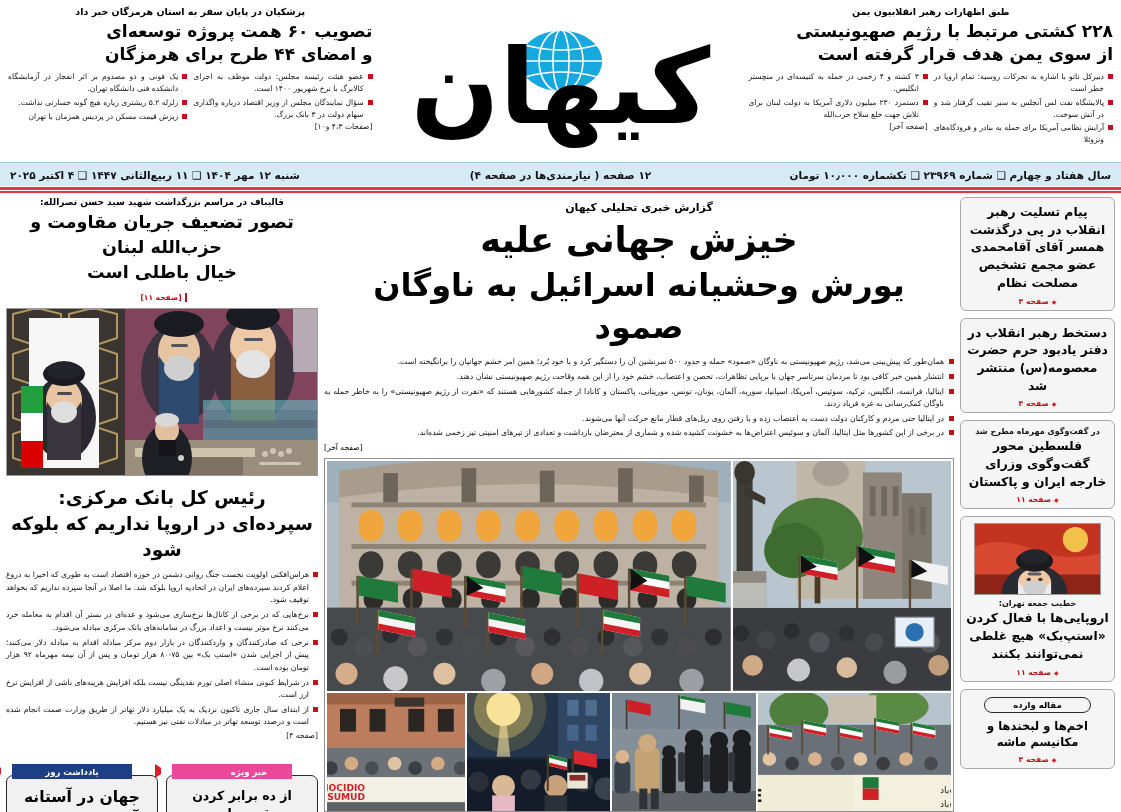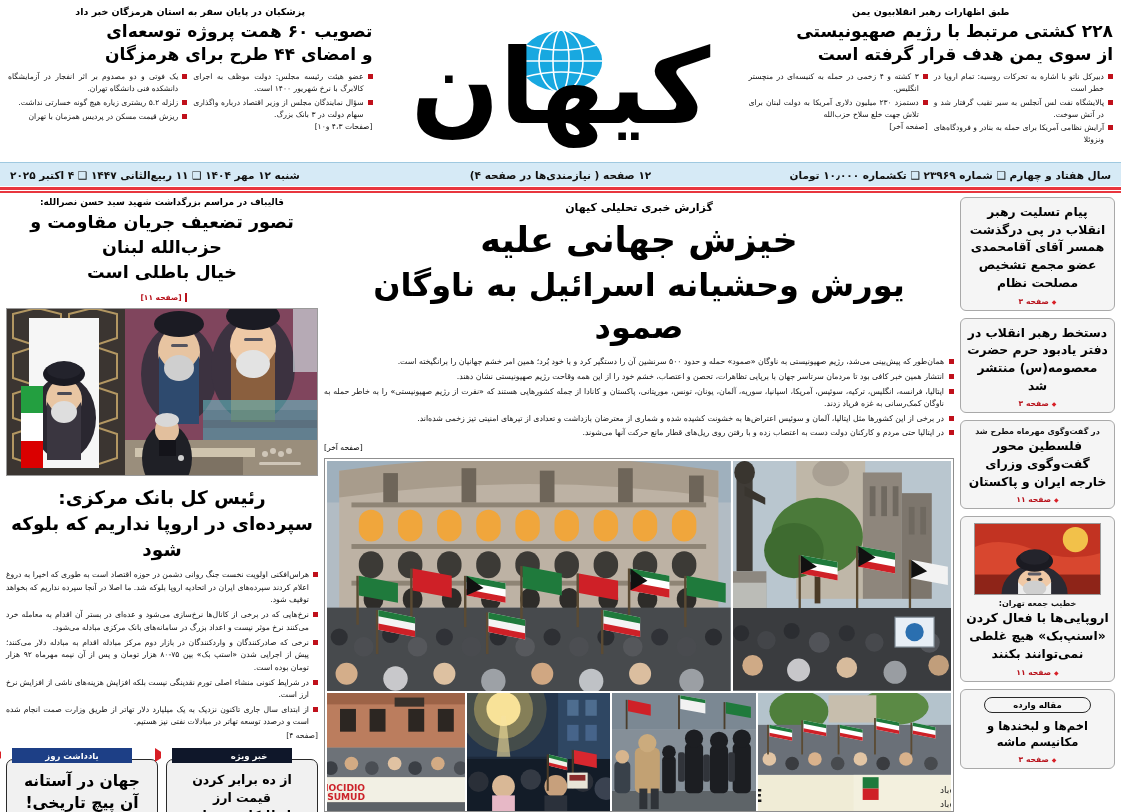--- a/index.html
+++ b/index.html
@@ -72,23 +72,23 @@
   .bodytext { font-size: 7.7px; line-height: 1.62; text-align: justify; color: #111;
               margin-top: 6px; }
   .bodytext .b { position: relative; padding-right: 9px; margin-bottom: 2.5px; }
   .bodytext .b::before { content:""; position:absolute; right:0; top:3px;
               width:5px; height:5px; background:#c0101b; }
 
   .dual-boxes { display: flex; gap: 8px; margin-top: 8px; }
   .tagbox { flex: 1; position: relative; }
   .tag { position: relative; height: 15px; display: flex; align-items: center;
          justify-content: center; font-size: 8.5px; font-weight: 700; color: #fff;
-         margin-bottom: -4px; z-index: 3; margin-right: 26px; margin-left: 6px; }
+         margin-bottom: -4px; z-index: 3; margin-right: 26px; margin-left: 6px; margin-top: 16px; }
   .tag.blue { background: #1d3f86; }
-  .tag.gray { background: #0f172a; padding-left: 34px; }
+  .tag.gray { background: #ec4899; padding-left: 34px; }
   .tag-arrow { position: absolute; left: -17px; top: 0; width: 0; height: 0;
                border-top: 7.5px solid transparent; border-bottom: 7.5px solid transparent;
                border-left: 11px solid #d81f26; }
   .tag-arrow2 { position: absolute; left: -11px; top: 0; width: 0; height:0;
                border-top: 7.5px solid transparent; border-bottom: 7.5px solid transparent;
                border-left: 11px solid #ffffff; }
   .tagbody { border: 1.6px solid #2b2b2b; border-radius: 7px; background: #f1f1f1;
              padding: 11px 6px 3px 6px; min-height: 74px; }
   .tagbody .t { font-size: 15.5px; font-weight: 700; line-height: 1.36; text-align: center;
                 letter-spacing: -0.4px; }
@@ -259,22 +259,22 @@
 
     <div class="col-center">
       <div class="c-kicker">گزارش خبری تحلیلی کیهان</div>
       <div class="c-head1">خیزش جهانی علیه</div>
       <div class="c-head2">یورش وحشیانه اسرائیل به ناوگان صمود</div>
 
       <div class="c-bullets">
         <div class="b">همان‌طور که پیش‌بینی می‌شد، رژیم صهیونیستی به ناوگان «صمود» حمله و حدود ۵۰۰ سرنشین آن را دستگیر کرد و با خود بُرد؛ همین امر خشم جهانیان را برانگیخته است.</div>
         <div class="b">انتشار همین خبر کافی بود تا مردمان سرتاسر جهان با برپایی تظاهرات، تحصن و اعتصاب، خشم خود را از این همه وقاحت رژیم صهیونیستی نشان دهند.</div>
         <div class="b">ایتالیا، فرانسه، انگلیس، ترکیه، سوئیس، آمریکا، اسپانیا، سوریه، آلمان، یونان، تونس، موریتانی، پاکستان و کانادا از جمله کشورهایی هستند که «نفرت از رژیم صهیونیستی» را به خاطر حمله به ناوگان کمک‌رسانی به غزه فریاد زدند.</div>
+        <div class="b">در ایتالیا حتی مردم و کارکنان دولت دست به اعتصاب زده و با رفتن روی ریل‌های قطار مانع حرکت آنها می‌شوند.</div>
         <div class="b">در برخی از این کشورها مثل ایتالیا، آلمان و سوئیس اعتراض‌ها به خشونت کشیده شده و شماری از معترضان بازداشت و تعدادی از تیرهای امنیتی تیز زخمی شده‌اند.</div>
-        <div class="b">در ایتالیا حتی مردم و کارکنان دولت دست به اعتصاب زده و با رفتن روی ریل‌های قطار مانع حرکت آنها می‌شوند.</div>
       </div>
       <div class="c-lastpage">[صفحه آخر]</div>
 
       <div class="collage">
         <div class="crow1">
 
           <div class="cell london">
             <svg viewBox="0 0 200 200" width="100%" height="100%" preserveAspectRatio="xMidYMid slice" aria-hidden="true">
               <rect width="200" height="200" fill="#b9c6cf"></rect>
               <rect x="60" y="0" width="60" height="120" fill="#bfb7a8"></rect>

